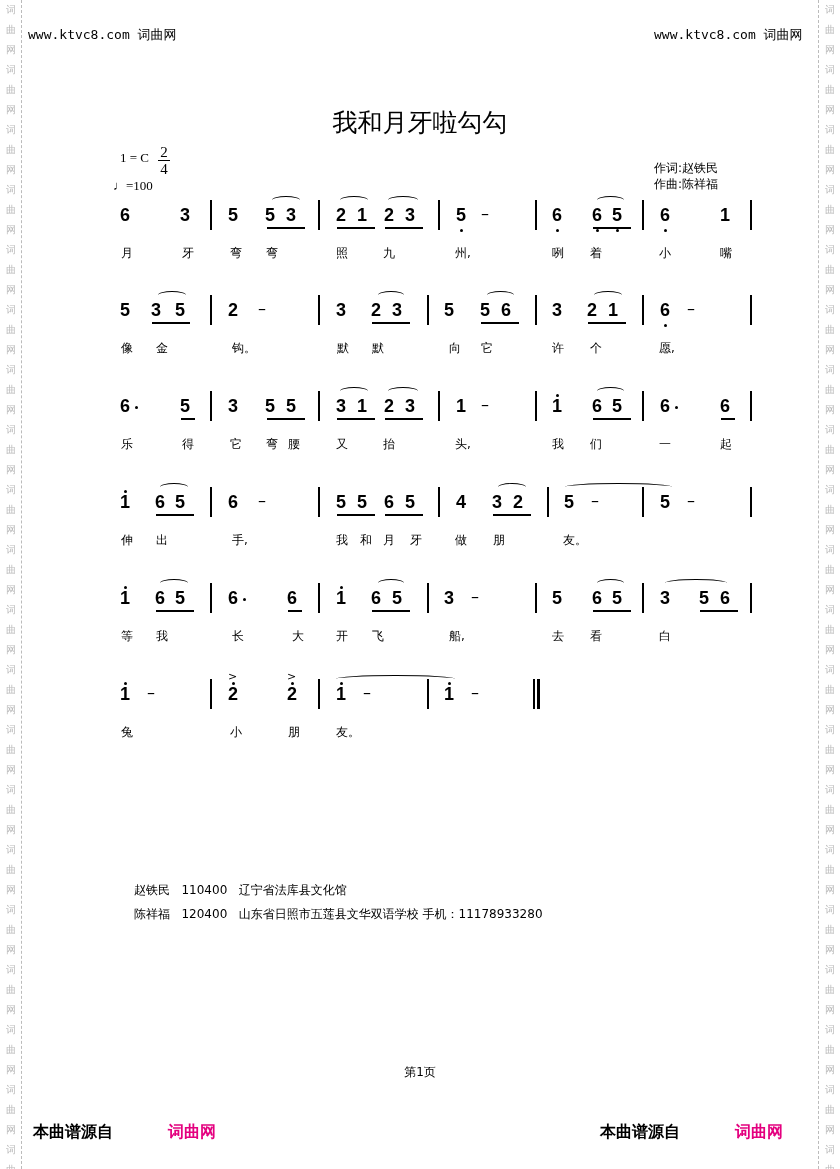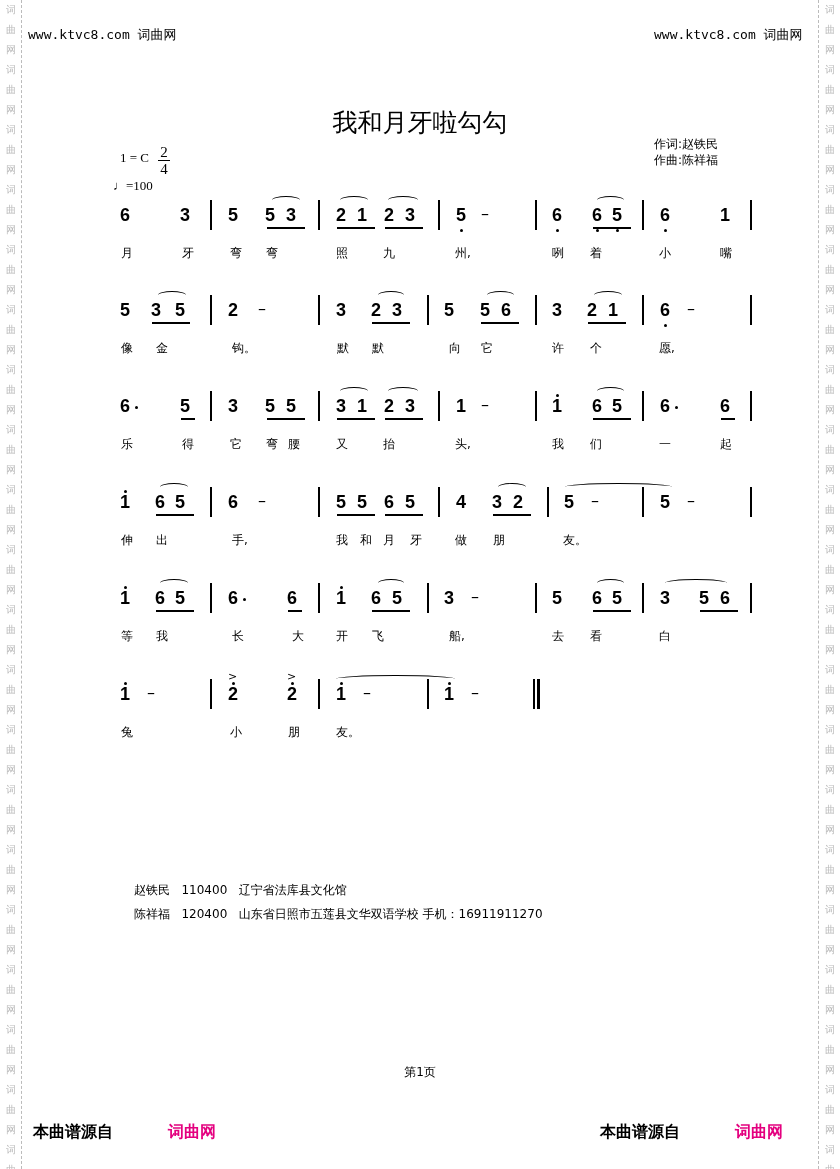--- a/index.html
+++ b/index.html
@@ -8,21 +8,21 @@
   .side.left { left:0; border-right:1px dashed #bbb; }
   .side.right { right:0; left:818px; border-left:1px dashed #bbb; }
   .wm { position:absolute; width:18px; text-align:center; font-size:10px; color:#bbb; line-height:20px; }
   .url { position:absolute; top:26px; font-family:"DejaVu Sans Mono", monospace; font-size:13px; }
   .url span.cn { font-family:"DejaVu Sans", sans-serif; font-size:13px; }
   .title { position:absolute; top:106px; left:0; width:840px; text-align:center; font-size:25px; font-family:"DejaVu Serif", serif; }
   .key { position:absolute; top:150px; left:120px; font-size:13px; font-family:"Liberation Serif", serif; }
   .frac { position:absolute; left:158px; top:144px; font-size:15px; font-family:"Liberation Serif", serif; text-align:center; line-height:16px; width:12px; }
   .frac .line { border-top:1px solid #000; }
   .tempo { position:absolute; top:178px; left:113px; font-size:13px; font-family:"Liberation Serif", serif; }
-  .credits { position:absolute; top:136px; left:654px; font-size:12px; line-height:16px; }
+  .credits { position:absolute; top:160px; left:654px; font-size:12px; line-height:16px; }
   .n { position:absolute; font-weight:bold; font-size:18px; font-family:"Liberation Sans", sans-serif; width:14px; text-align:center; }
   .dash { position:absolute; font-size:16px; }
   .bar { position:absolute; width:1.5px; background:#000; height:30px; }
   .ul { position:absolute; height:1.5px; background:#000; }
   .slur { position:absolute; border-top:1.2px solid #000; border-radius:50% 50% 0 0; height:8px; }
   .dotb { position:absolute; width:3px; height:3px; background:#000; border-radius:50%; }
   .dott { position:absolute; width:3px; height:3px; background:#000; border-radius:50%; }
   .aug { position:absolute; width:3px; height:3px; background:#000; border-radius:50%; }
   .ly { position:absolute; font-size:12px; }
   .acc { position:absolute; font-size:11px; }
@@ -412,18 +412,18 @@
     <div class="bar" style="left: 533px; top: 679px; width: 1.5px;"></div>
     <div class="bar" style="left: 537px; top: 679px; width: 3px;"></div>
     <div class="slur" style="left: 336px; width: 119px; top: 675px;"></div>
     <div class="ly" style="left: 121px; top: 724px;">兔</div>
     <div class="ly" style="left: 230px; top: 724px;">小</div>
     <div class="ly" style="left: 288px; top: 724px;">朋</div>
     <div class="ly" style="left: 336px; top: 724px;">友。</div>
   </div>
 
 <div class="footer-info" style="top:882px;"><span>赵铁民</span>&nbsp;&nbsp; <span>110400</span>&nbsp;&nbsp; <span>辽宁省法库县文化馆</span></div>
-<div class="footer-info" style="top:906px;"><span>陈祥福</span>&nbsp;&nbsp; <span>120400</span>&nbsp;&nbsp; <span>山东省日照市五莲县文华双语学校 手机：16911911270</span></div>
+<div class="footer-info" style="top:906px;"><span>陈祥福</span>&nbsp;&nbsp; <span>120400</span>&nbsp;&nbsp; <span>山东省日照市五莲县文华双语学校 手机：11178933280</span></div>
 
 <div class="page">第1页</div>
 
 <div class="src" style="left:33px;"><span>本曲谱源自</span><span class="pink" style="margin-left:55px;">词曲网</span></div>
 <div class="src" style="left:600px;"><span>本曲谱源自</span><span class="pink" style="margin-left:55px;">词曲网</span></div>
 
 </body></html>

